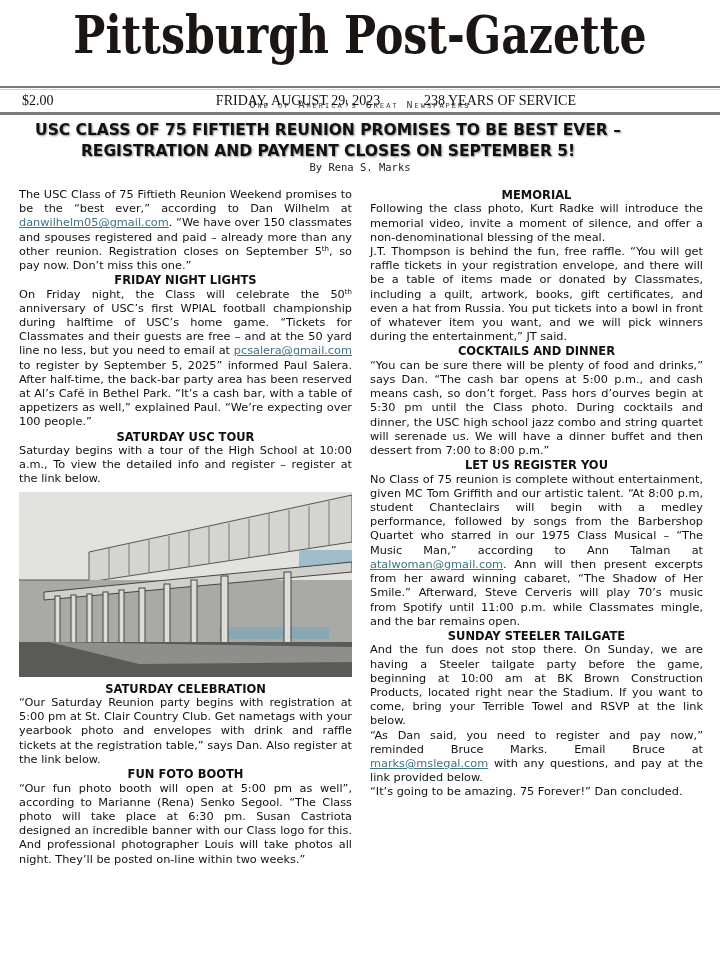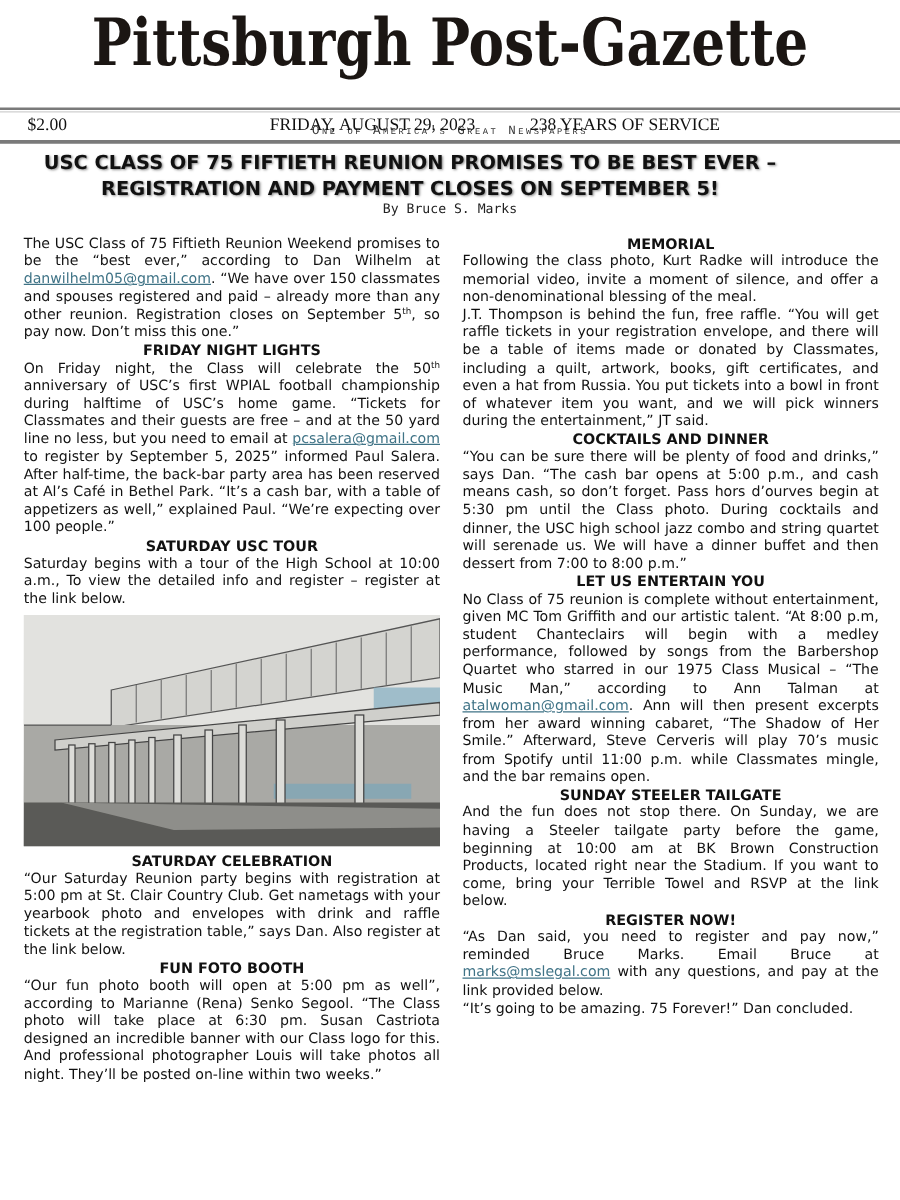--- a/index.html
+++ b/index.html
@@ -62,21 +62,21 @@
   <span class="price">$2.00</span>
   <span class="date">FRIDAY, AUGUST 29, 2023</span>
   <span class="years">238 YEARS OF SERVICE</span>
 </div>
 <div class="rule-bottom"></div>
 
 <div class="headline">
   <div>USC CLASS OF 75 FIFTIETH REUNION PROMISES TO BE BEST EVER –</div>
   <div>REGISTRATION AND PAYMENT CLOSES ON SEPTEMBER 5!</div>
 </div>
-<div class="byline">By Bruce S. Marks</div>
+<div class="byline">By Rena S. Marks</div>
 
 <div class="col col-left">
   <p><span>The USC Class of 75 Fiftieth Reunion Weekend promises to be the “best ever,” according to Dan Wilhelm at </span><a>danwilhelm05@gmail.com</a><span>.    “We have over 150 classmates and spouses registered and paid – already more than any other reunion.  Registration closes on September 5</span><sup>th</sup><span>, so pay now.  Don’t miss this one.”</span></p>
 
   <h3>FRIDAY NIGHT LIGHTS</h3>
   <p><span>On Friday night, the Class will celebrate the 50</span><sup>th</sup><span> anniversary of USC’s first WPIAL football championship during halftime of USC’s home game. “Tickets for Classmates and their guests are free – and at the 50 yard line no less, but you need to email at </span><a>pcsalera@gmail.com</a><span> to register by September 5, 2025” informed Paul Salera. After half-time, the back-bar party area has been reserved at Al’s Café in Bethel Park.   “It’s a cash bar, with a table of appetizers as well,” explained Paul.  “We’re expecting over 100 people.”</span></p>
 
   <h3>SATURDAY USC TOUR</h3>
   <p>Saturday begins with a tour of the High School at 10:00 a.m., To view the detailed info and register – register at the link below.</p>
 
@@ -132,22 +132,21 @@
 
 <div class="col col-right">
   <h3>MEMORIAL</h3>
   <p>Following the class photo, Kurt Radke will introduce the memorial video, invite a moment of silence, and offer a non-denominational blessing of the meal.</p>
 
   <p>J.T. Thompson is behind the fun, free raffle.  “You will get raffle tickets in your registration envelope, and there will be a table of items made or donated by Classmates, including a quilt, artwork, books, gift certificates, and even a hat from Russia.   You put tickets into a bowl in front of whatever item you want, and we will pick winners during the entertainment,” JT said.</p>
 
   <h3>COCKTAILS AND DINNER</h3>
   <p>“You can be sure there will be plenty of food and drinks,” says Dan.  “The cash bar opens at 5:00 p.m., and cash means cash, so don’t forget.  Pass hors d’ourves begin at 5:30 pm until the Class photo. During cocktails and dinner, the USC high school jazz combo and string quartet will serenade us.  We will have a dinner buffet and then dessert from 7:00 to 8:00 p.m.”</p>
 
-  <h3>LET US ENTERTAIN  YOU</h3>
+  <h3>LET US REGISTER  YOU</h3>
   <p><span>No Class of 75 reunion is complete without entertainment, given MC Tom Griffith and our artistic talent. “At 8:00 p.m, student Chanteclairs will begin with a medley performance, followed by songs from the Barbershop Quartet who starred in our 1975 Class Musical – “The Music Man,” according to Ann Talman at </span><a>atalwoman@gmail.com</a><span>.   Ann will then present excerpts from her award winning cabaret, “The Shadow of Her Smile.”  Afterward, Steve Cerveris will play 70’s music from Spotify until 11:00 p.m. while Classmates mingle,  and the bar remains open.</span></p>
 
   <h3>SUNDAY STEELER TAILGATE</h3>
   <p>And the fun does not stop there.   On Sunday, we are having a Steeler tailgate party before the game, beginning at 10:00 am at BK Brown Construction Products, located right near the Stadium.   If you want to come, bring your Terrible Towel and RSVP at the link below.</p>
 
-  <h3>REGISTER NOW!</h3>
   <p><span>“As Dan said, you need to register and pay now,” reminded Bruce Marks.      Email Bruce at </span><a>marks@mslegal.com</a><span> with any questions, and pay at the link provided below.</span></p>
   <p>“It’s going to be amazing. 75 Forever!”   Dan concluded.</p>
 </div>
 
 </body></html>

